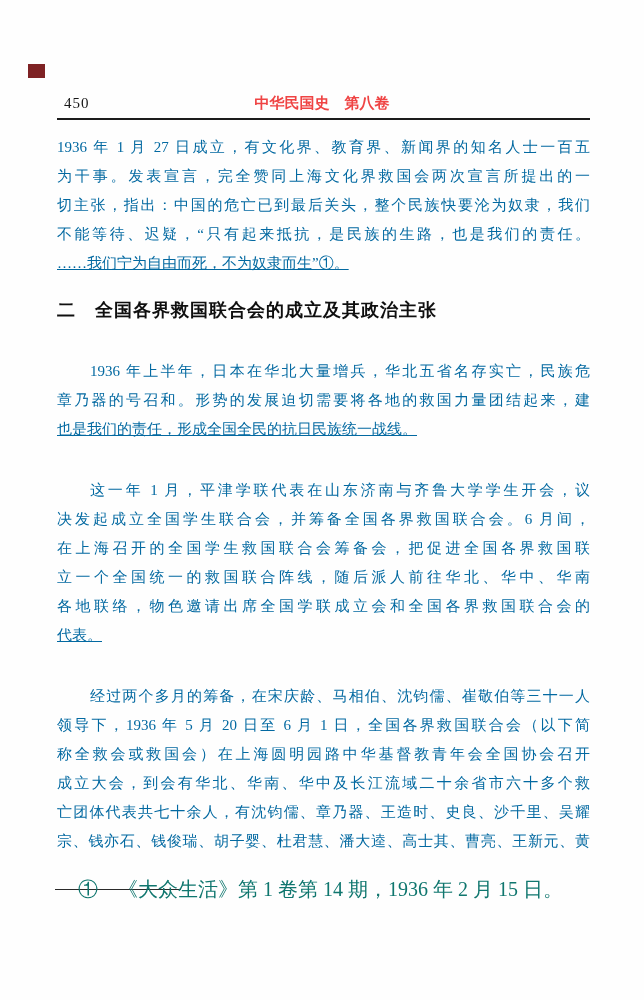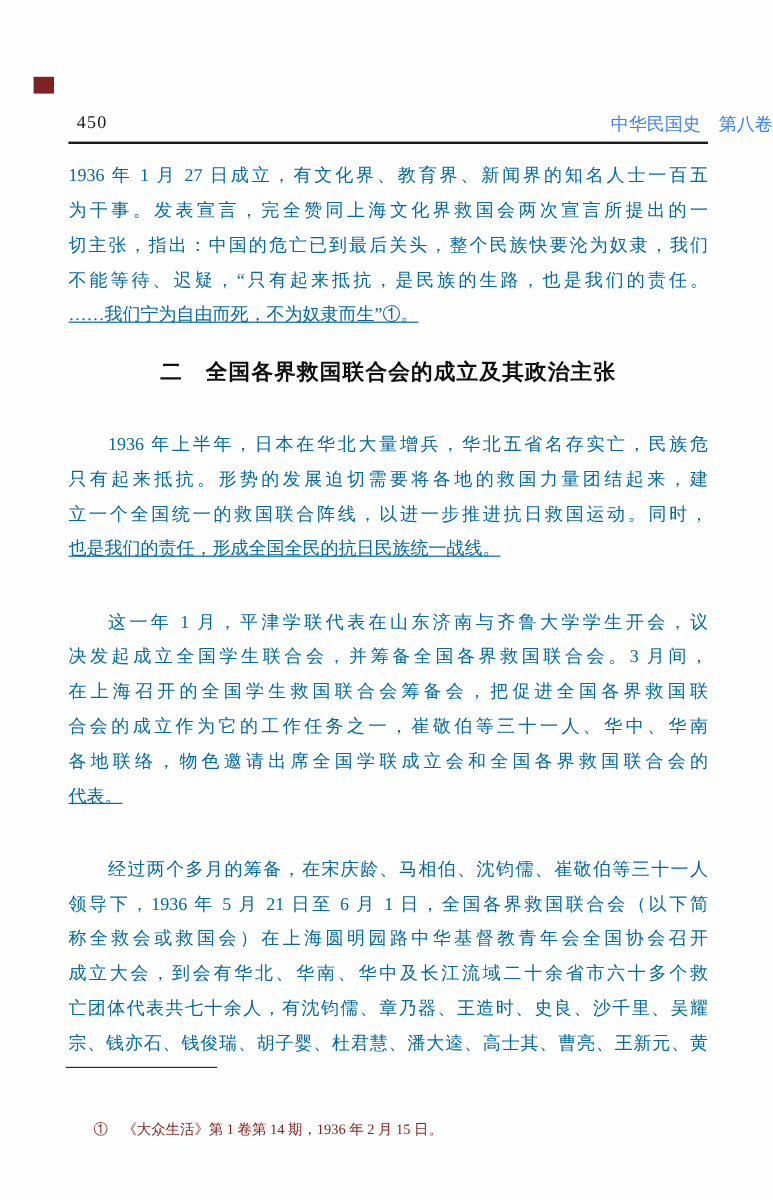--- a/index.html
+++ b/index.html
@@ -14,23 +14,23 @@
   .stamp{
     position:absolute;left:28px;top:64px;
     width:17px;height:14px;background:#7e2224;
   }
   .page-number{
     position:absolute;left:64px;top:95px;
     font-size:15px;letter-spacing:1px;color:#161616;
   }
   .running-header{
     position:absolute;left:0;top:94px;width:644px;
-    text-align:right;font-size:15px;font-weight:normal;
+    text-align:center;font-size:15px;font-weight:bold;
     font-family:"Liberation Sans","DejaVu Sans",sans-serif;
-    color:#3b82f6;
+    color:#ef4444;
   }
   .header-rule{
     position:absolute;left:57px;top:118px;width:533px;height:0;
     border-top:2.5px solid #1c1c1c;
   }
   .body-col{
     position:absolute;left:57px;top:133px;width:533px;
   }
   .bline{
     height:29px;line-height:29px;
@@ -44,37 +44,37 @@
     text-align-last:left;
     text-decoration:underline;
   }
   .bline.indent{
     padding-left:33px;
     margin-top:32px;
   }
   .section-heading{
     height:29px;line-height:29px;
     margin-top:18px;
-    text-align:center;
+    text-align:left;
     font-family:Liberation Sans, sans-serif;
     font-weight:bold;
     font-size:18px;
     letter-spacing:1px;
     color:#0f0f0f;
   }
   .gap-before-p2{margin-top:35px;}
   .footnote-rule{
     position:absolute;left:55px;top:889px;width:126px;height:0;
     border-top:1.5px solid #2a2a2a;
   }
   .footnote{
-    position:absolute;left:57px;top:930px;width:533px;
+    position:absolute;left:57px;top:878px;width:533px;
     padding-left:21px;
-    font-size:12px;line-height:22px;
-    color:#7f1d1d;
+    font-size:20px;line-height:22px;
+    color:#0f766e;
   }
 </style>
 </head>
 <body>
 
 <div class="page">
 
   <div class="stamp"></div>
 
   <div class="page-number">450</div>
@@ -85,33 +85,32 @@
 
     <div class="bline">1936 年 1 月 27 日成立，有文化界、教育界、新闻界的知名人士一百五</div>
     <div class="bline">为干事。发表宣言，完全赞同上海文化界救国会两次宣言所提出的一</div>
     <div class="bline">切主张，指出：中国的危亡已到最后关头，整个民族快要沦为奴隶，我们</div>
     <div class="bline">不能等待、迟疑，“只有起来抵抗，是民族的生路，也是我们的责任。</div>
     <div class="bline end">……我们宁为自由而死，不为奴隶而生”①。</div>
 
     <div class="section-heading">二　全国各界救国联合会的成立及其政治主张</div>
 
     <div class="bline indent gap-before-p2">1936 年上半年，日本在华北大量增兵，华北五省名存实亡，民族危</div>
-    <div class="bline">只有起来抵抗。形势的发展迫切需要将各地的救国力量团结起来，建</div>
-    <div class="bline">立一个全国统一的救国联合阵线，以进一步推进抗日救国运动。同时，</div>
+    <div class="bline">章乃器的号召和。形势的发展迫切需要将各地的救国力量团结起来，建</div>
     <div class="bline end">也是我们的责任，形成全国全民的抗日民族统一战线。</div>
 
     <div class="bline indent">这一年 1 月，平津学联代表在山东济南与齐鲁大学学生开会，议</div>
-    <div class="bline">决发起成立全国学生联合会，并筹备全国各界救国联合会。3 月间，</div>
+    <div class="bline">决发起成立全国学生联合会，并筹备全国各界救国联合会。6 月间，</div>
     <div class="bline">在上海召开的全国学生救国联合会筹备会，把促进全国各界救国联</div>
-    <div class="bline">合会的成立作为它的工作任务之一，崔敬伯等三十一人、华中、华南</div>
+    <div class="bline">立一个全国统一的救国联合阵线，随后派人前往华北、华中、华南</div>
     <div class="bline">各地联络，物色邀请出席全国学联成立会和全国各界救国联合会的</div>
     <div class="bline end">代表。</div>
 
     <div class="bline indent">经过两个多月的筹备，在宋庆龄、马相伯、沈钧儒、崔敬伯等三十一人</div>
-    <div class="bline">领导下，1936 年 5 月 21 日至 6 月 1 日，全国各界救国联合会（以下简</div>
+    <div class="bline">领导下，1936 年 5 月 20 日至 6 月 1 日，全国各界救国联合会（以下简</div>
     <div class="bline">称全救会或救国会）在上海圆明园路中华基督教青年会全国协会召开</div>
     <div class="bline">成立大会，到会有华北、华南、华中及长江流域二十余省市六十多个救</div>
     <div class="bline">亡团体代表共七十余人，有沈钧儒、章乃器、王造时、史良、沙千里、吴耀</div>
     <div class="bline">宗、钱亦石、钱俊瑞、胡子婴、杜君慧、潘大逵、高士其、曹亮、王新元、黄</div>
 
   </div>
 
   <div class="footnote-rule"></div>
   <div class="footnote">①　《大众生活》第 1 卷第 14 期，1936 年 2 月 15 日。</div>
 

